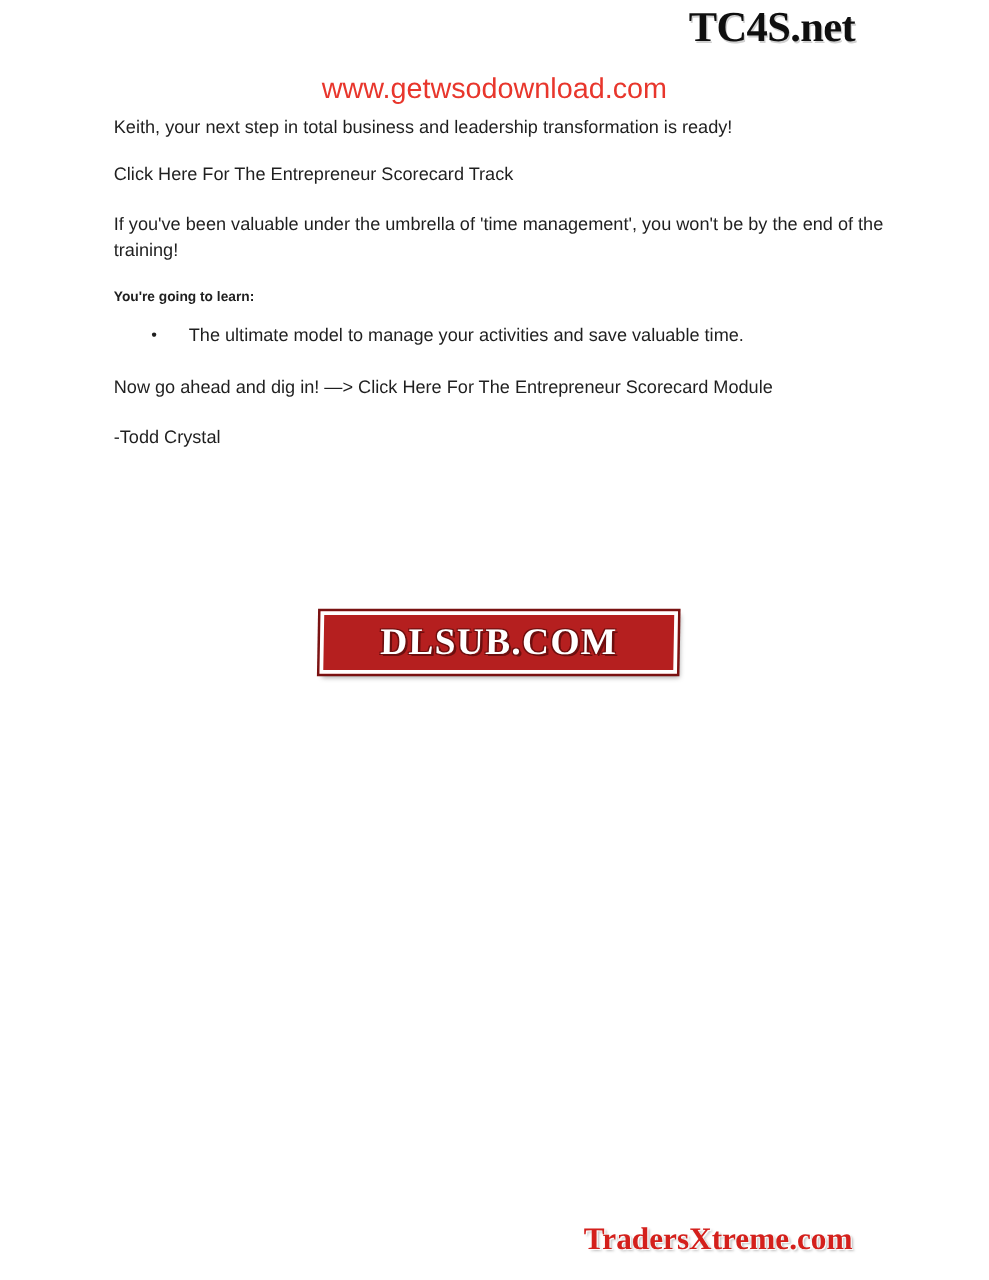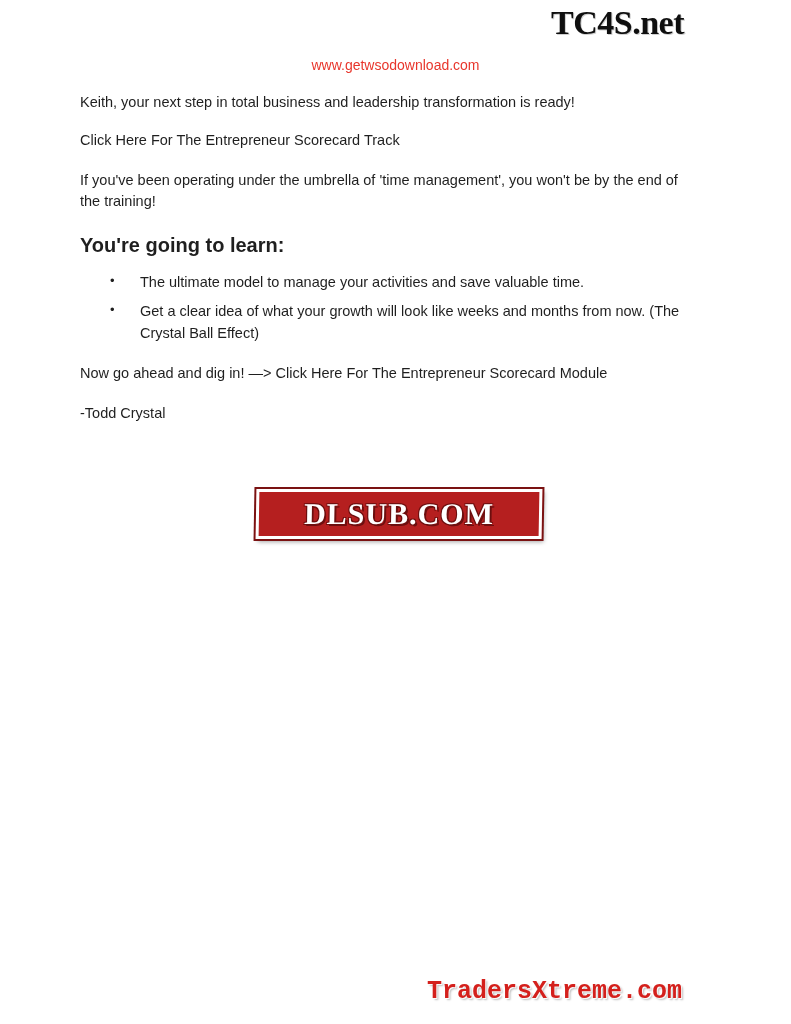--- a/index.html
+++ b/index.html
@@ -36,46 +36,46 @@
   }
 
   
   .site-banner {
     position: absolute;
     top: 57px;
     left: 0;
     width: 791px;
     text-align: center;
     font-family: "Liberation Sans", sans-serif;
-    font-size: 14px;
+    font-size: 23px;
     color: #e8362c;
   }
 
   
   .content {
     position: absolute;
     top: 92px;
-    left: 80px;
+    left: 91px;
     width: 620px;
     font-size: 14.5px;
     line-height: 1.45;
     color: #1f1f1f;
   }
 
   .para {
     margin: 0 0 19px 0;
   }
   .para.tight {
     margin-bottom: 17px;
   }
 
   .lead-in {
     font-weight: bold;
     margin: 16px 0 4px 0;
-    font-size: 20px;
+    font-size: 11px;
   }
 
   ul.learn-list {
     margin: 12px 0 19px 0;
     padding-left: 30px;
     list-style: none;
   }
   ul.learn-list li {
     position: relative;
     margin: 0 0 7px 0;
@@ -121,21 +121,21 @@
        1px -1px 0 #6d0f0f,
       -1px  1px 0 #6d0f0f,
        2px  2px 0 #6d0f0f;
   }
 
   
   .tx-watermark {
     position: absolute;
     bottom: 18px;
     right: 20px;
-    font-family: Liberation Mono, monospace;
+    font-family: Liberation Serif, serif;
     font-weight: bold;
     font-size: 25px;
     color: #d4201c;
     text-shadow: 1px 1px 0 rgba(255,255,255,0.9), 2px 2px 2px rgba(0,0,0,0.25);
     letter-spacing: 0px;
   }
 </style>
 </head>
 <body>
 
@@ -144,27 +144,26 @@
   <div class="tc4s-watermark">TC4S.net</div>
 
   <div class="site-banner">www.getwsodownload.com</div>
 
   <div class="content">
 
     <p class="para tight">Keith, your next step in total business and leadership transformation is ready!</p>
 
     <p class="para">Click Here For The Entrepreneur Scorecard Track</p>
 
-    <p class="para">If you've been operating under the umbrella of 'time management', you won't be by the end of the training!</p>
+    <p class="para">If you've been valuable under the umbrella of 'time management', you won't be by the end of the training!</p>
 
     <p class="lead-in">You're going to learn:</p>
 
     <ul class="learn-list">
       <li>The ultimate model to manage your activities and save valuable time.</li>
-      <li>Get a clear idea of what your growth will look like weeks and months from now. (The Crystal Ball Effect)</li>
     </ul>
 
     <p class="para">Now go ahead and dig in! —&gt; Click Here For The Entrepreneur Scorecard Module</p>
 
     <p class="signature">-Todd Crystal</p>
   </div>
 
   <div class="dlsub">
     <span class="dlsub-text">DLSUB.COM</span>
   </div>

